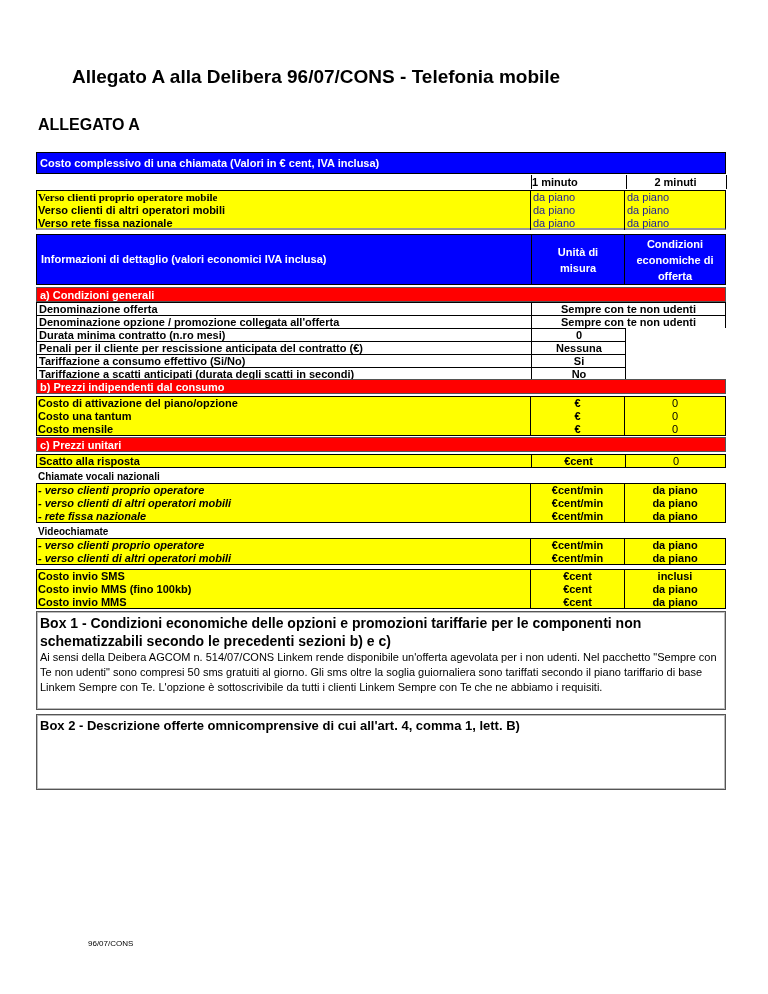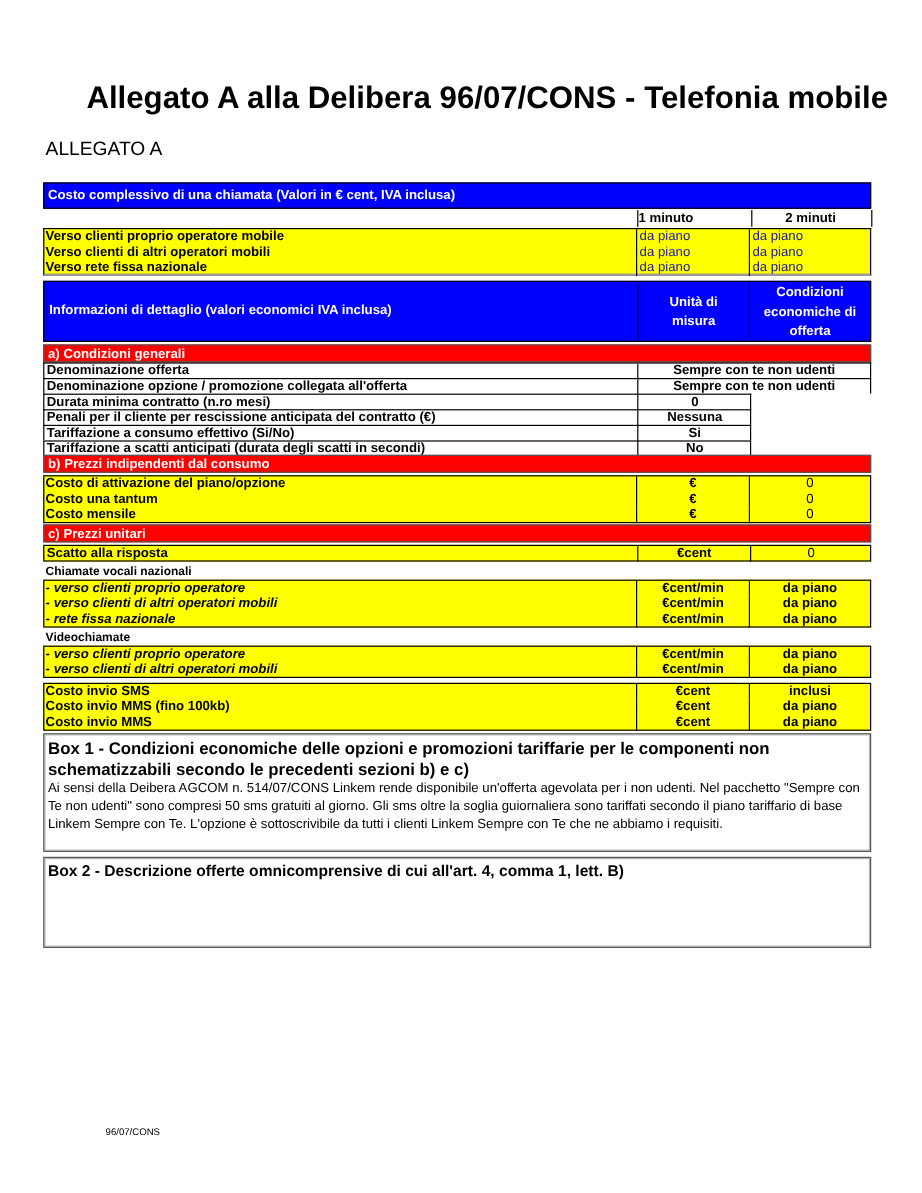--- a/index.html
+++ b/index.html
@@ -1,19 +1,19 @@
 <!DOCTYPE html>
 <html><head>
 <meta charset="utf-8">
 <style>
   html, body { margin: 0; padding: 0; background: #ffffff; }
   body { width: 768px; height: 994px; position: relative; overflow: hidden; font-family: "Liberation Sans", sans-serif; color: #000; }
   .abs { position: absolute; }
-  .doc-title { left: 72px; top: 66px; font-size: 26px; font-weight: bold; white-space: nowrap; }
-  .allegato { left: 38px; top: 116px; font-size: 16px; font-weight: normal; }
+  .doc-title { left: 72px; top: 66px; font-size: 19px; font-weight: bold; white-space: nowrap; }
+  .allegato { left: 38px; top: 116px; font-size: 16px; font-weight: bold; }
   .bar-blue { background: #0000ff; color: #fff; font-size: 11px; font-weight: bold; border: 1px solid #000; box-sizing: border-box; }
   .bar-red { background: #ff0000; color: #fff; font-size: 11px; font-weight: bold; border: 1px solid #555; box-sizing: border-box; padding-left: 3px; line-height: 14px; }
   .yellow { background: #ffff00; padding-left: 48px; }
   .row { position: absolute; left: 36px; width: 690px; height: 13px; font-size: 11px; font-weight: bold; line-height: 13px; box-sizing: border-box; }
   .lab { position: absolute; left: 0; top: 0; height: 13px; padding-left: 2px; box-sizing: border-box; white-space: nowrap; border-right: 1px solid #000; }
   .c1 { position: absolute; top: 0; height: 13px; text-align: center; box-sizing: border-box; border-right: 1px solid #000; }
   .c2 { position: absolute; top: 0; height: 13px; text-align: center; box-sizing: border-box; }
   .blue-val { color: #1a1aa0; font-weight: normal; text-align: left; padding-left: 2px; }
   .ital { font-style: italic; }
   .bordered { border: 1px solid #000; }
@@ -31,21 +31,21 @@
 
 <div class="abs bar-blue" style="left:36px; top:152px; width:690px; height:22px; line-height:20px; padding-left:3px;">
   <span>Costo complessivo di una chiamata (Valori in € cent, IVA inclusa)</span>
 </div>
 
 <div class="abs" style="left:531px; top:175px; width:94px; height:14px; border-left:1px solid #000; border-right:1px solid #000; font-size:11px; font-weight:bold; text-align:left; line-height:14px;">1 minuto</div>
 <div class="abs" style="left:625px; top:175px; width:101px; height:14px; border-right:1px solid #000; font-size:11px; font-weight:bold; text-align:center; line-height:14px;">2 minuti</div>
 
 <div class="row yellow bordered" style="top:190px; height:40px; border-bottom:2px solid #999;"></div>
 <div class="row" style="top:191px;">
-  <div class="lab" style="width:495px;">Verso clienti proprio operatore mobile</div>
+  <div class="lab" style="width:495px;font-family:Liberation Serif, serif;">Verso clienti proprio operatore mobile</div>
   <div class="c1 blue-val" style="left:495px; width:94px;">da piano</div>
   <div class="c2 blue-val" style="left:589px; width:100px;">da piano</div>
 </div>
 <div class="row" style="top:204px;">
   <div class="lab" style="width:495px;">Verso clienti di altri operatori mobili</div>
   <div class="c1 blue-val" style="left:495px; width:94px;">da piano</div>
   <div class="c2 blue-val" style="left:589px; width:100px;">da piano</div>
 </div>
 <div class="row" style="top:217px;">
   <div class="lab" style="width:495px;">Verso rete fissa nazionale</div>

